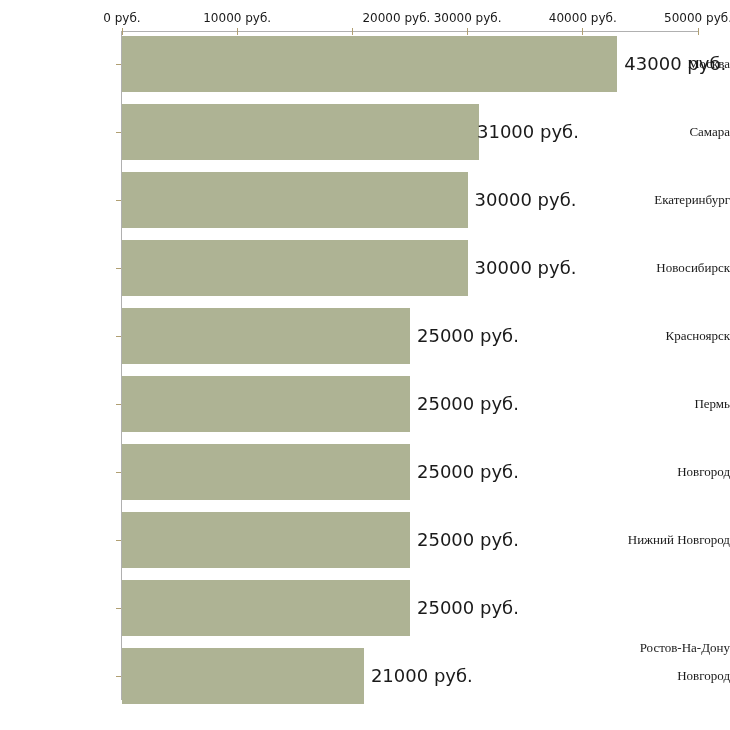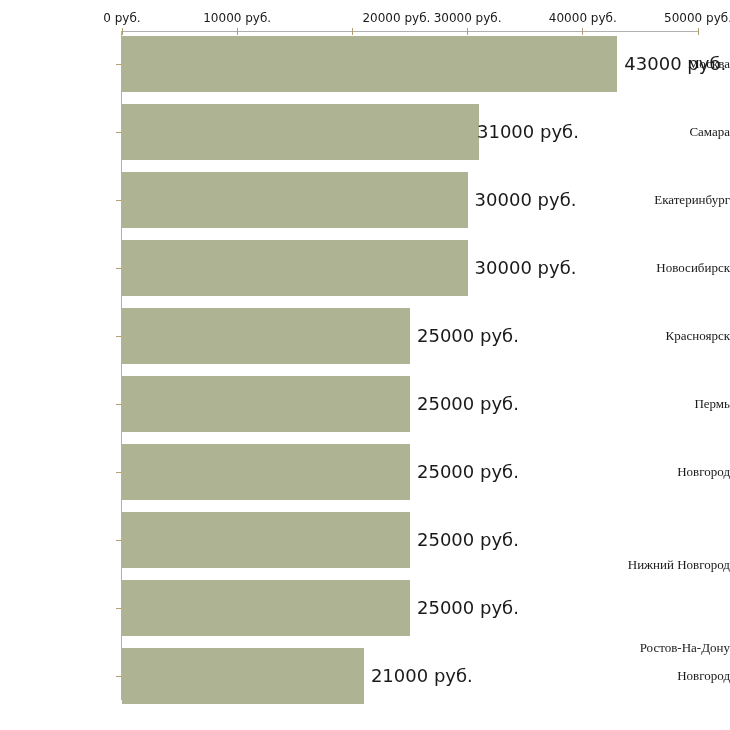--- a/index.html
+++ b/index.html
@@ -130,21 +130,21 @@
       <div class="y-tick" style="top: 676px;"></div>
     </div>
   <div id="cat-labels-layer">
       <div class="cat-label" style="top: 64px;">Москва</div>
       <div class="cat-label" style="top: 132px;">Самара</div>
       <div class="cat-label" style="top: 200px;">Екатеринбург</div>
       <div class="cat-label" style="top: 268px;">Новосибирск</div>
       <div class="cat-label" style="top: 336px;">Красноярск</div>
       <div class="cat-label" style="top: 404px;">Пермь</div>
       <div class="cat-label" style="top: 472px;">Новгород</div>
-      <div class="cat-label" style="top: 565px; margin-left: 31px;">Нижний Новгород</div>
+      <div class="cat-label" style="top: 540px; margin-left: 31px;">Нижний Новгород</div>
       <div class="cat-label" style="top: 608px; margin-top: 40px;">Ростов-На-Дону</div>
       <div class="cat-label" style="top: 676px;">Новгород</div>
     </div>
   <div id="bars-layer">
       <div class="bar" style="top: 36px; width: 495.36px; background: rgb(174, 179, 148);"></div>
       <div class="bar" style="top: 104px; width: 357.12px; background: rgb(174, 179, 148);"></div>
       <div class="bar" style="top: 172px; width: 345.6px; background: rgb(174, 179, 148);"></div>
       <div class="bar" style="top: 240px; width: 345.6px; background: rgb(174, 179, 148);"></div>
       <div class="bar" style="top: 308px; width: 288px; background: rgb(174, 179, 148);"></div>
       <div class="bar" style="top: 376px; width: 288px; background: rgb(174, 179, 148);"></div>

